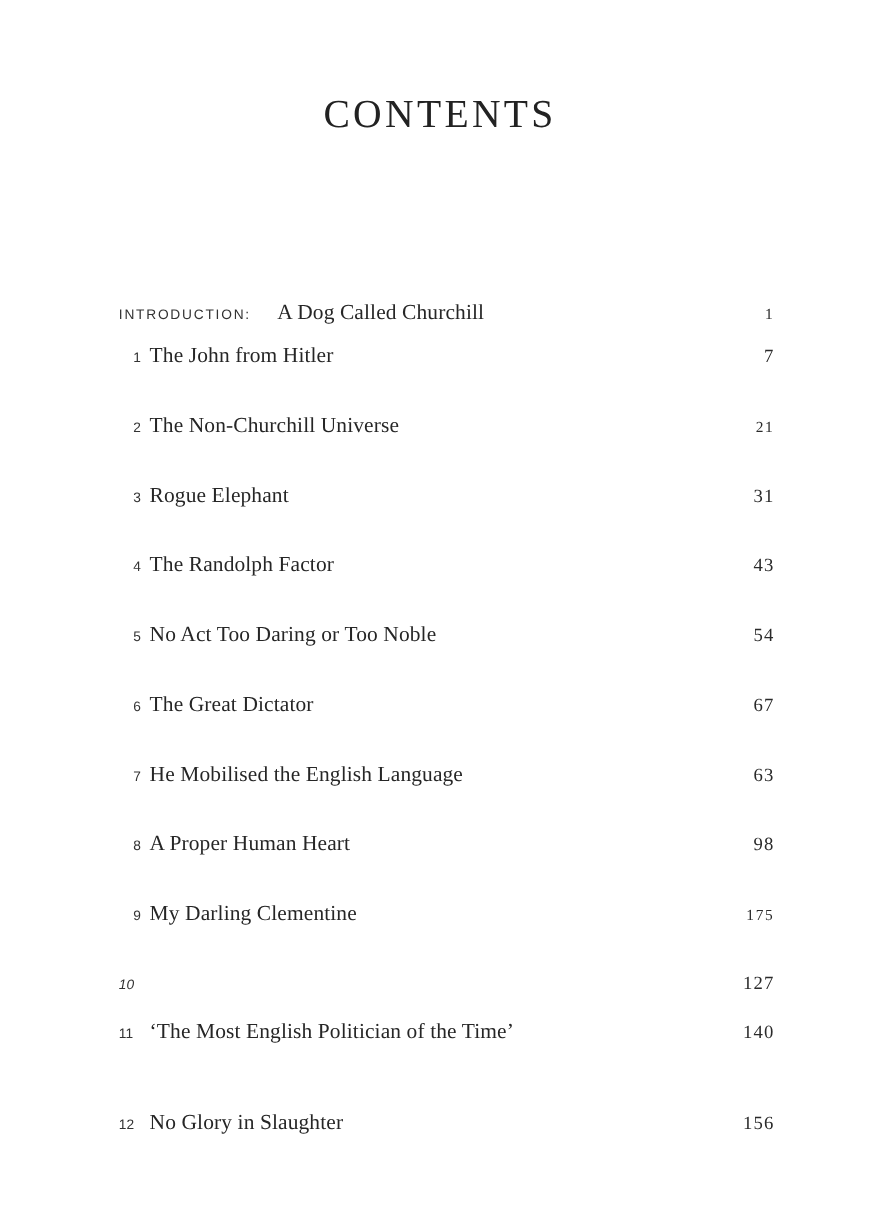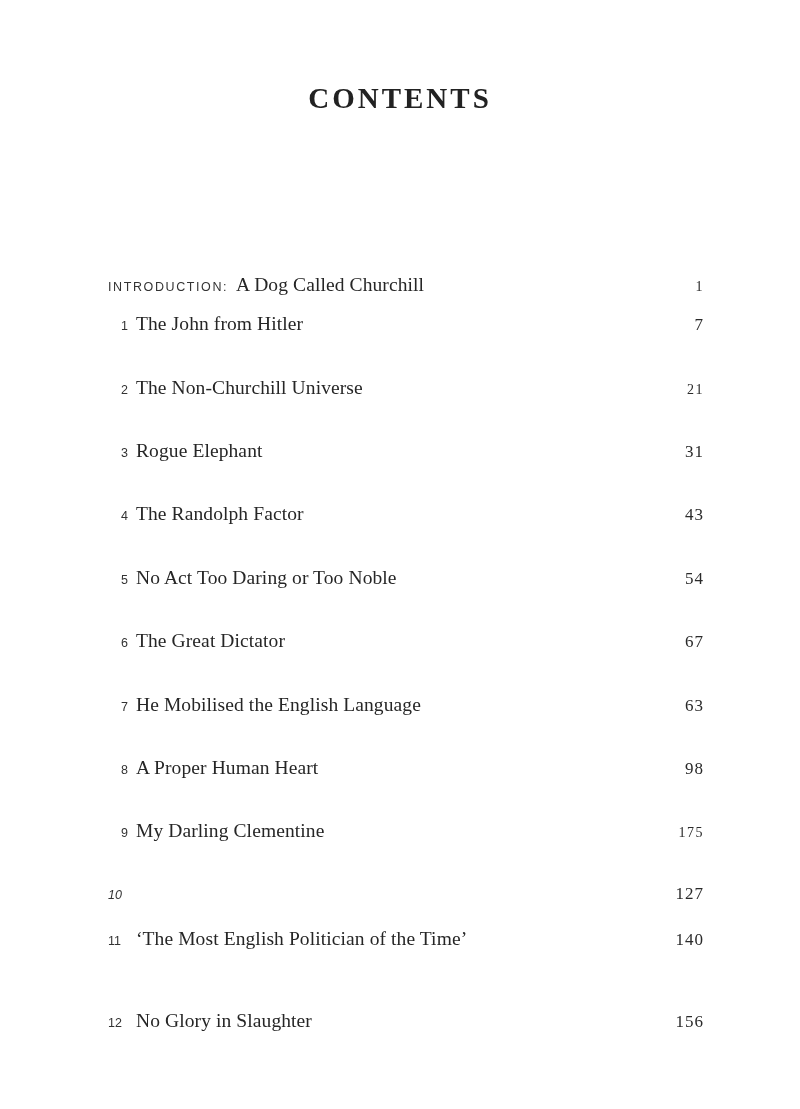--- a/index.html
+++ b/index.html
@@ -14,23 +14,23 @@
       overflow: hidden;
       color: #2a2a2a;
       font-family: "Liberation Serif", "DejaVu Serif", serif;
     }
     .page-title {
       position: absolute;
       left: 0;
       top: 82px;
       width: 800px;
       text-align: center;
-      font-size: 29px;
+      font-size: 36px;
       letter-spacing: 3px;
-      font-weight: bold;
+      font-weight: normal;
       color: #222222;
       margin: 0;
     }
     .toc-list {
       position: absolute;
       left: 0;
       top: 0;
       width: 800px;
       margin: 0;
       padding: 0;
@@ -55,21 +55,21 @@
       box-sizing: border-box;
     }
     .toc-num.single {
       width: 20px;
     }
     .toc-intro-label {
       font-family: "Liberation Sans", "DejaVu Sans", sans-serif;
       font-size: 12.5px;
       letter-spacing: 1.6px;
       color: #333333;
-      margin-right: 8px;
+      margin-right: 24px;
     }
     .toc-title {
       font-size: 19.5px;
       color: #262626;
       margin-left: 8px;
       letter-spacing: 0.1px;
       white-space: nowrap;
     }
     .toc-title.intro {
       margin-left: 0;

